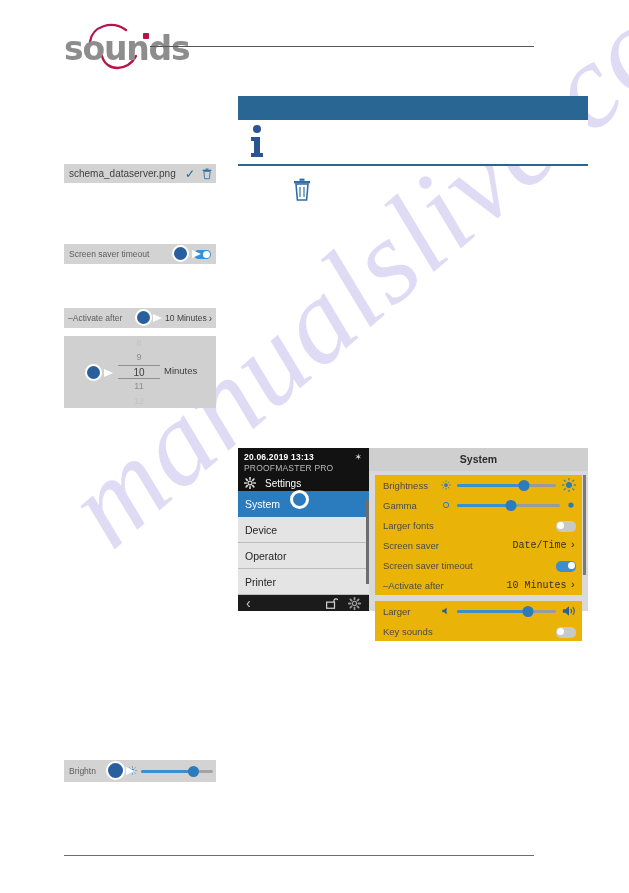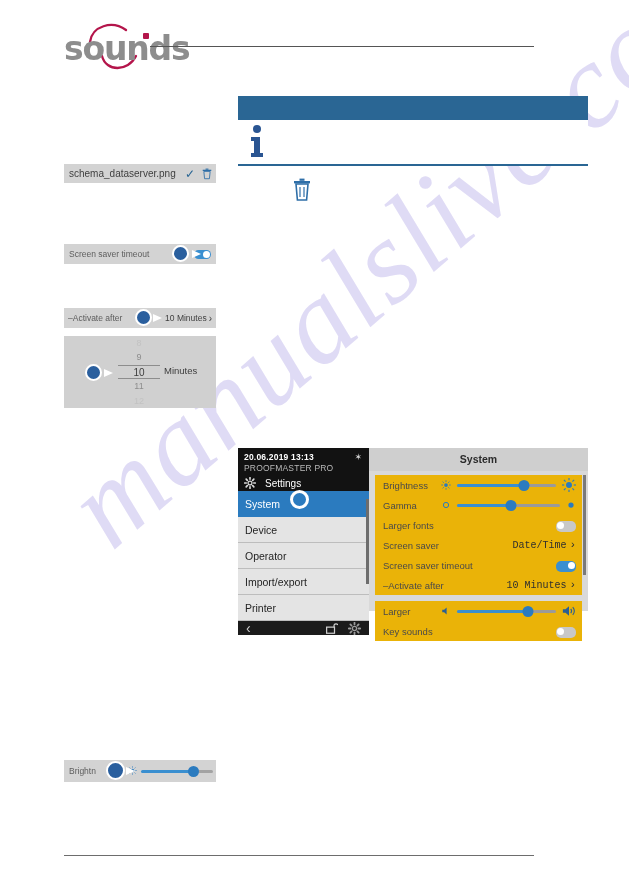--- a/index.html
+++ b/index.html
@@ -530,23 +530,20 @@
       </div>
 
       <div class="menu-item active">
         <span>System</span>
       </div>
       <div class="menu-item">
         <span>Device</span>
       </div>
       <div class="menu-item">
         <span>Operator</span>
-      </div>
-      <div class="menu-item">
-        <span>Import/export</span>
       </div>
       <div class="menu-item">
         <span>Printer</span>
       </div>
 
       <div class="scrollbar"></div>
 
       <div id="dev-nav">
         <span class="back">‹</span>
         <span class="spacer"></span>

